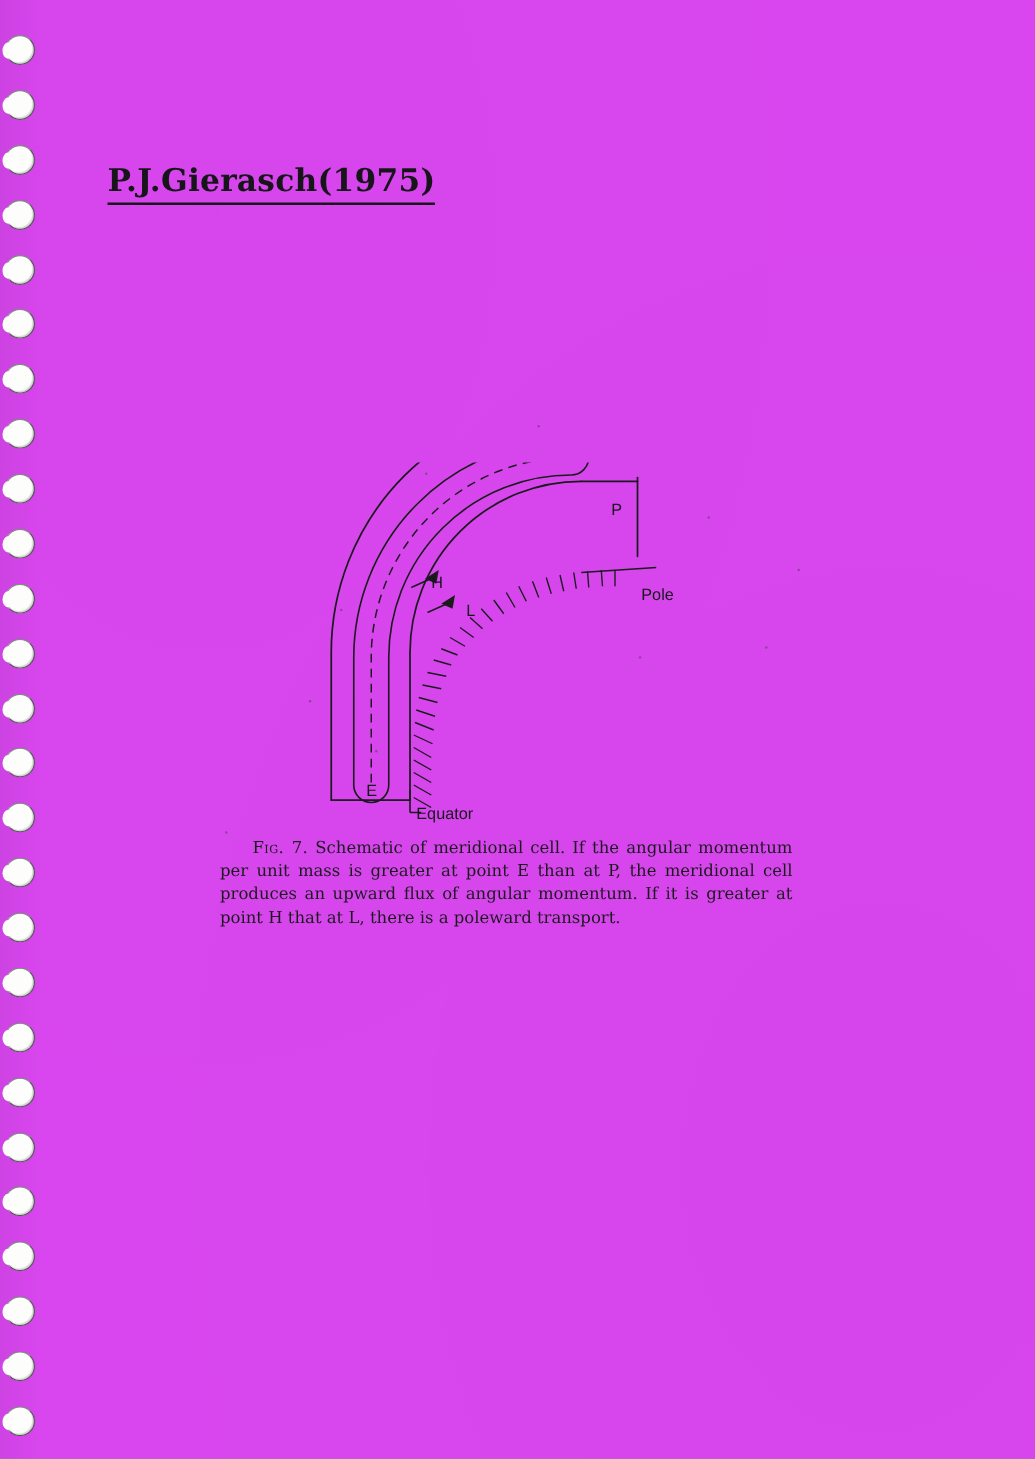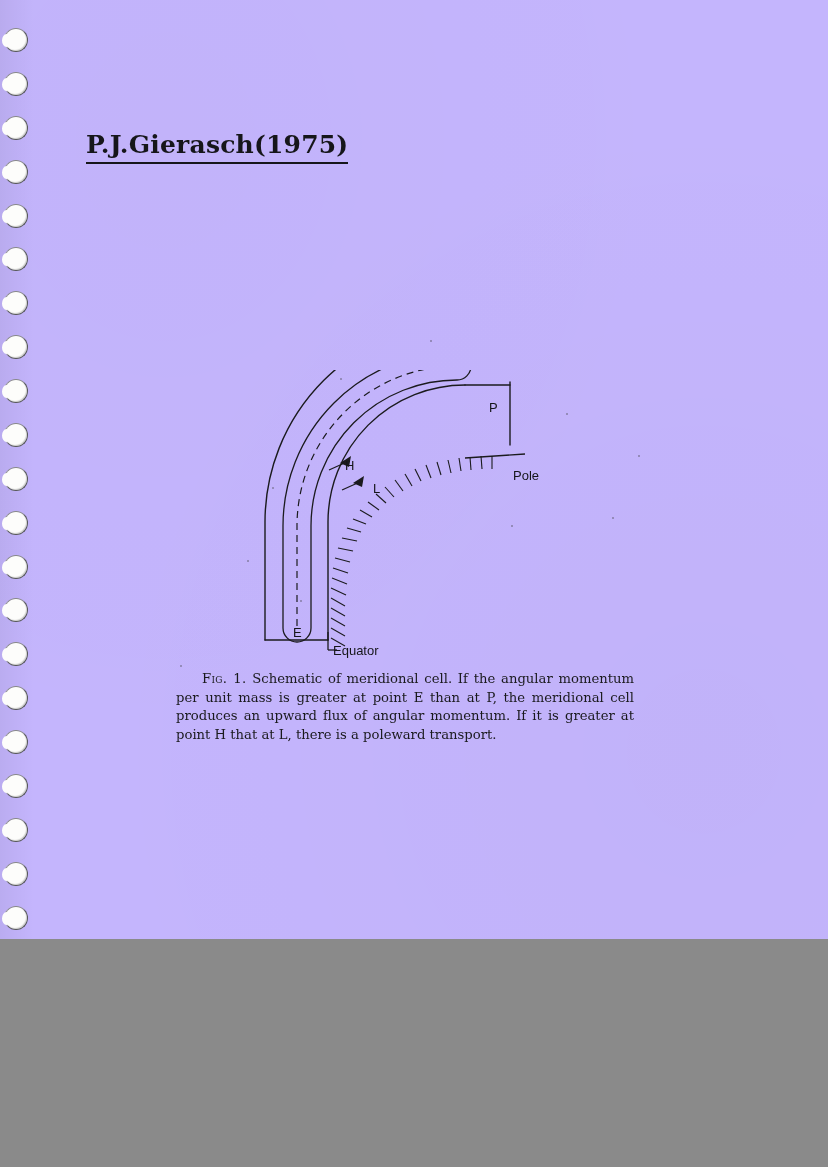--- a/index.html
+++ b/index.html
@@ -3,22 +3,22 @@
 <meta charset="utf-8">
 <style>
   html, body {
     margin: 0;
     padding: 0;
     background: #8a8a8a;
   }
   #page {
     position: relative;
     width: 828px;
-    height: 939px;
-    background: #c4b5fd;
+    height: 1167px;
+    background: #d946ef;
     overflow: hidden;
     font-family: "Liberation Serif", serif;
   }
   
   #paper-tint {
     position: absolute;
     inset: 0;
     background:
       radial-gradient(ellipse at 20% 15%, rgba(0,0,0,0.012), rgba(0,0,0,0) 60%),
       radial-gradient(ellipse at 85% 80%, rgba(0,0,0,0.015), rgba(0,0,0,0) 65%),
@@ -225,21 +225,21 @@
         <text x="120" y="100">H</text>
         <text x="148" y="123">L</text>
         <text x="68" y="267">E</text>
         <text x="288" y="110">Pole</text>
         <text x="108" y="285">Equator</text>
       </g>
     </svg>
   </div>
 
   <div id="caption">
-    <span class="first-line-indent"></span><span class="figlabel">Fig. 1.</span>
+    <span class="first-line-indent"></span><span class="figlabel">Fig. 7.</span>
     <span>Schematic of meridional cell. If the angular momentum per unit mass is greater at point E than at P, the meridional cell produces an upward flux of angular momentum. If it is greater at point H that at L, there is a poleward transport.</span>
   </div>
 
 <div class="speck" style="left: 340px; top: 378px;"></div>
     <div class="speck" style="left: 566px; top: 413px;"></div>
     <div class="speck" style="left: 272px; top: 487px;"></div>
     <div class="speck" style="left: 511px; top: 525px;"></div>
     <div class="speck" style="left: 612px; top: 517px;"></div>
     <div class="speck" style="left: 180px; top: 665px;"></div>
     <div class="speck" style="left: 638px; top: 455px;"></div>

